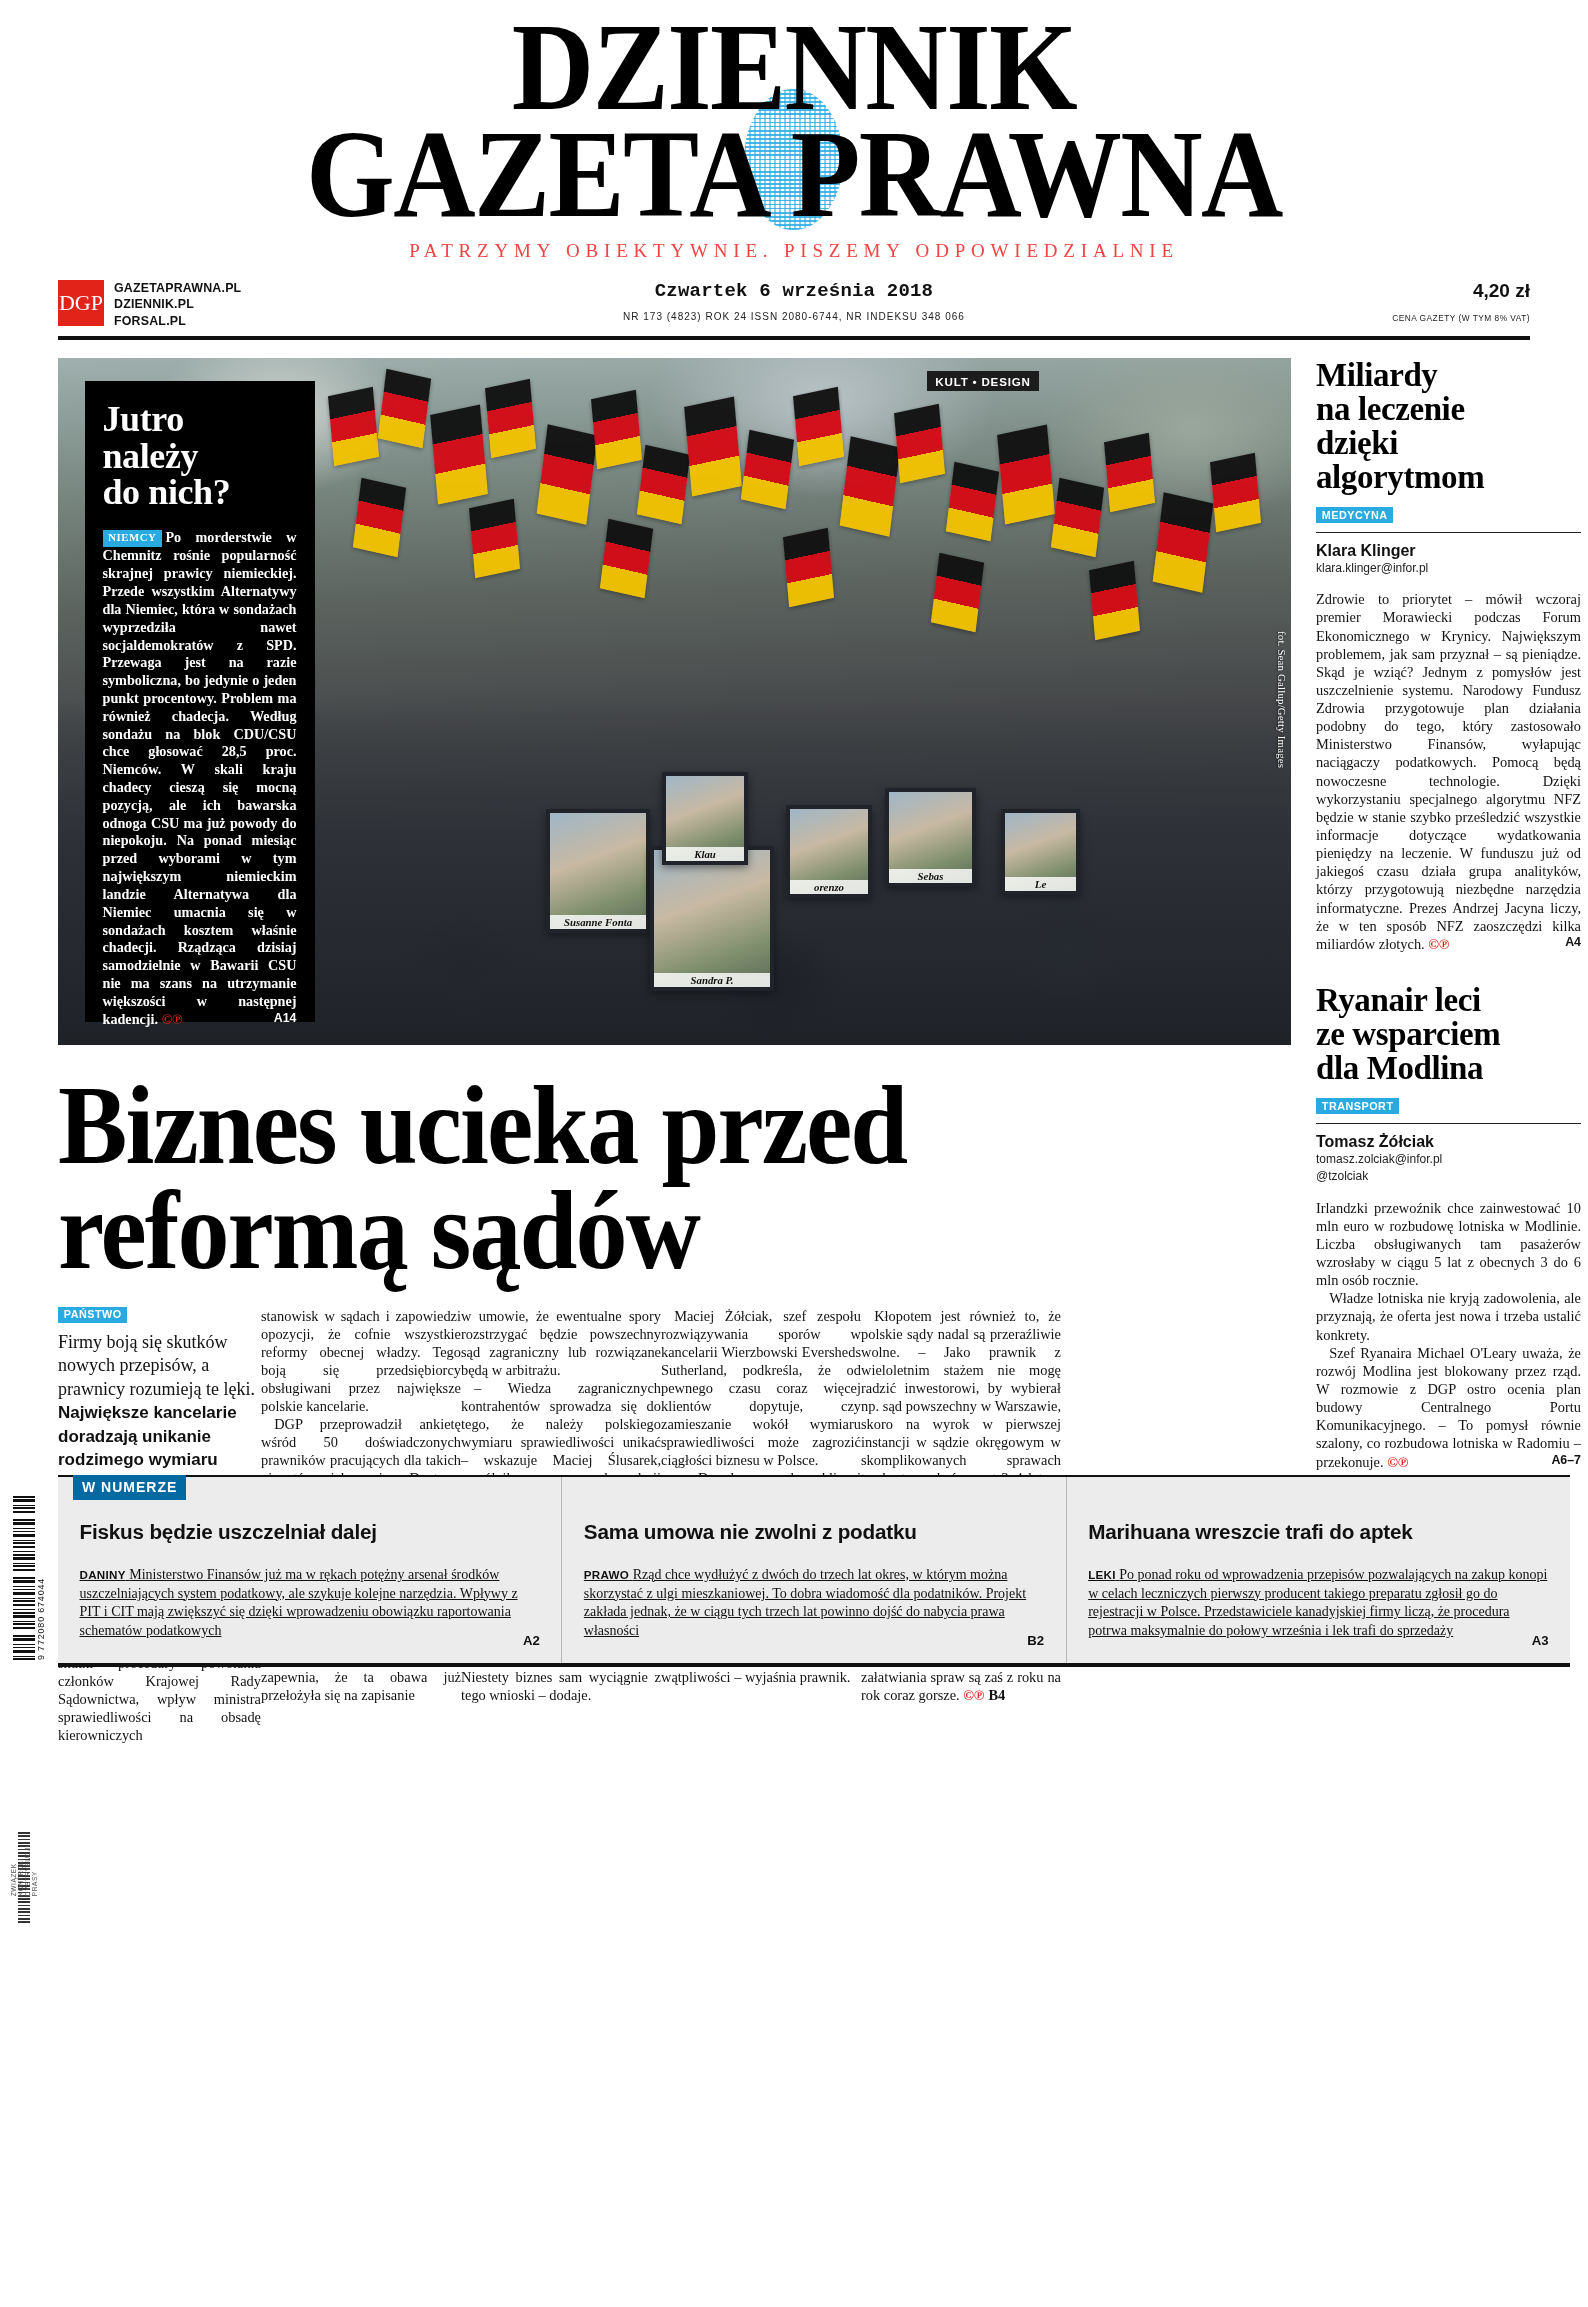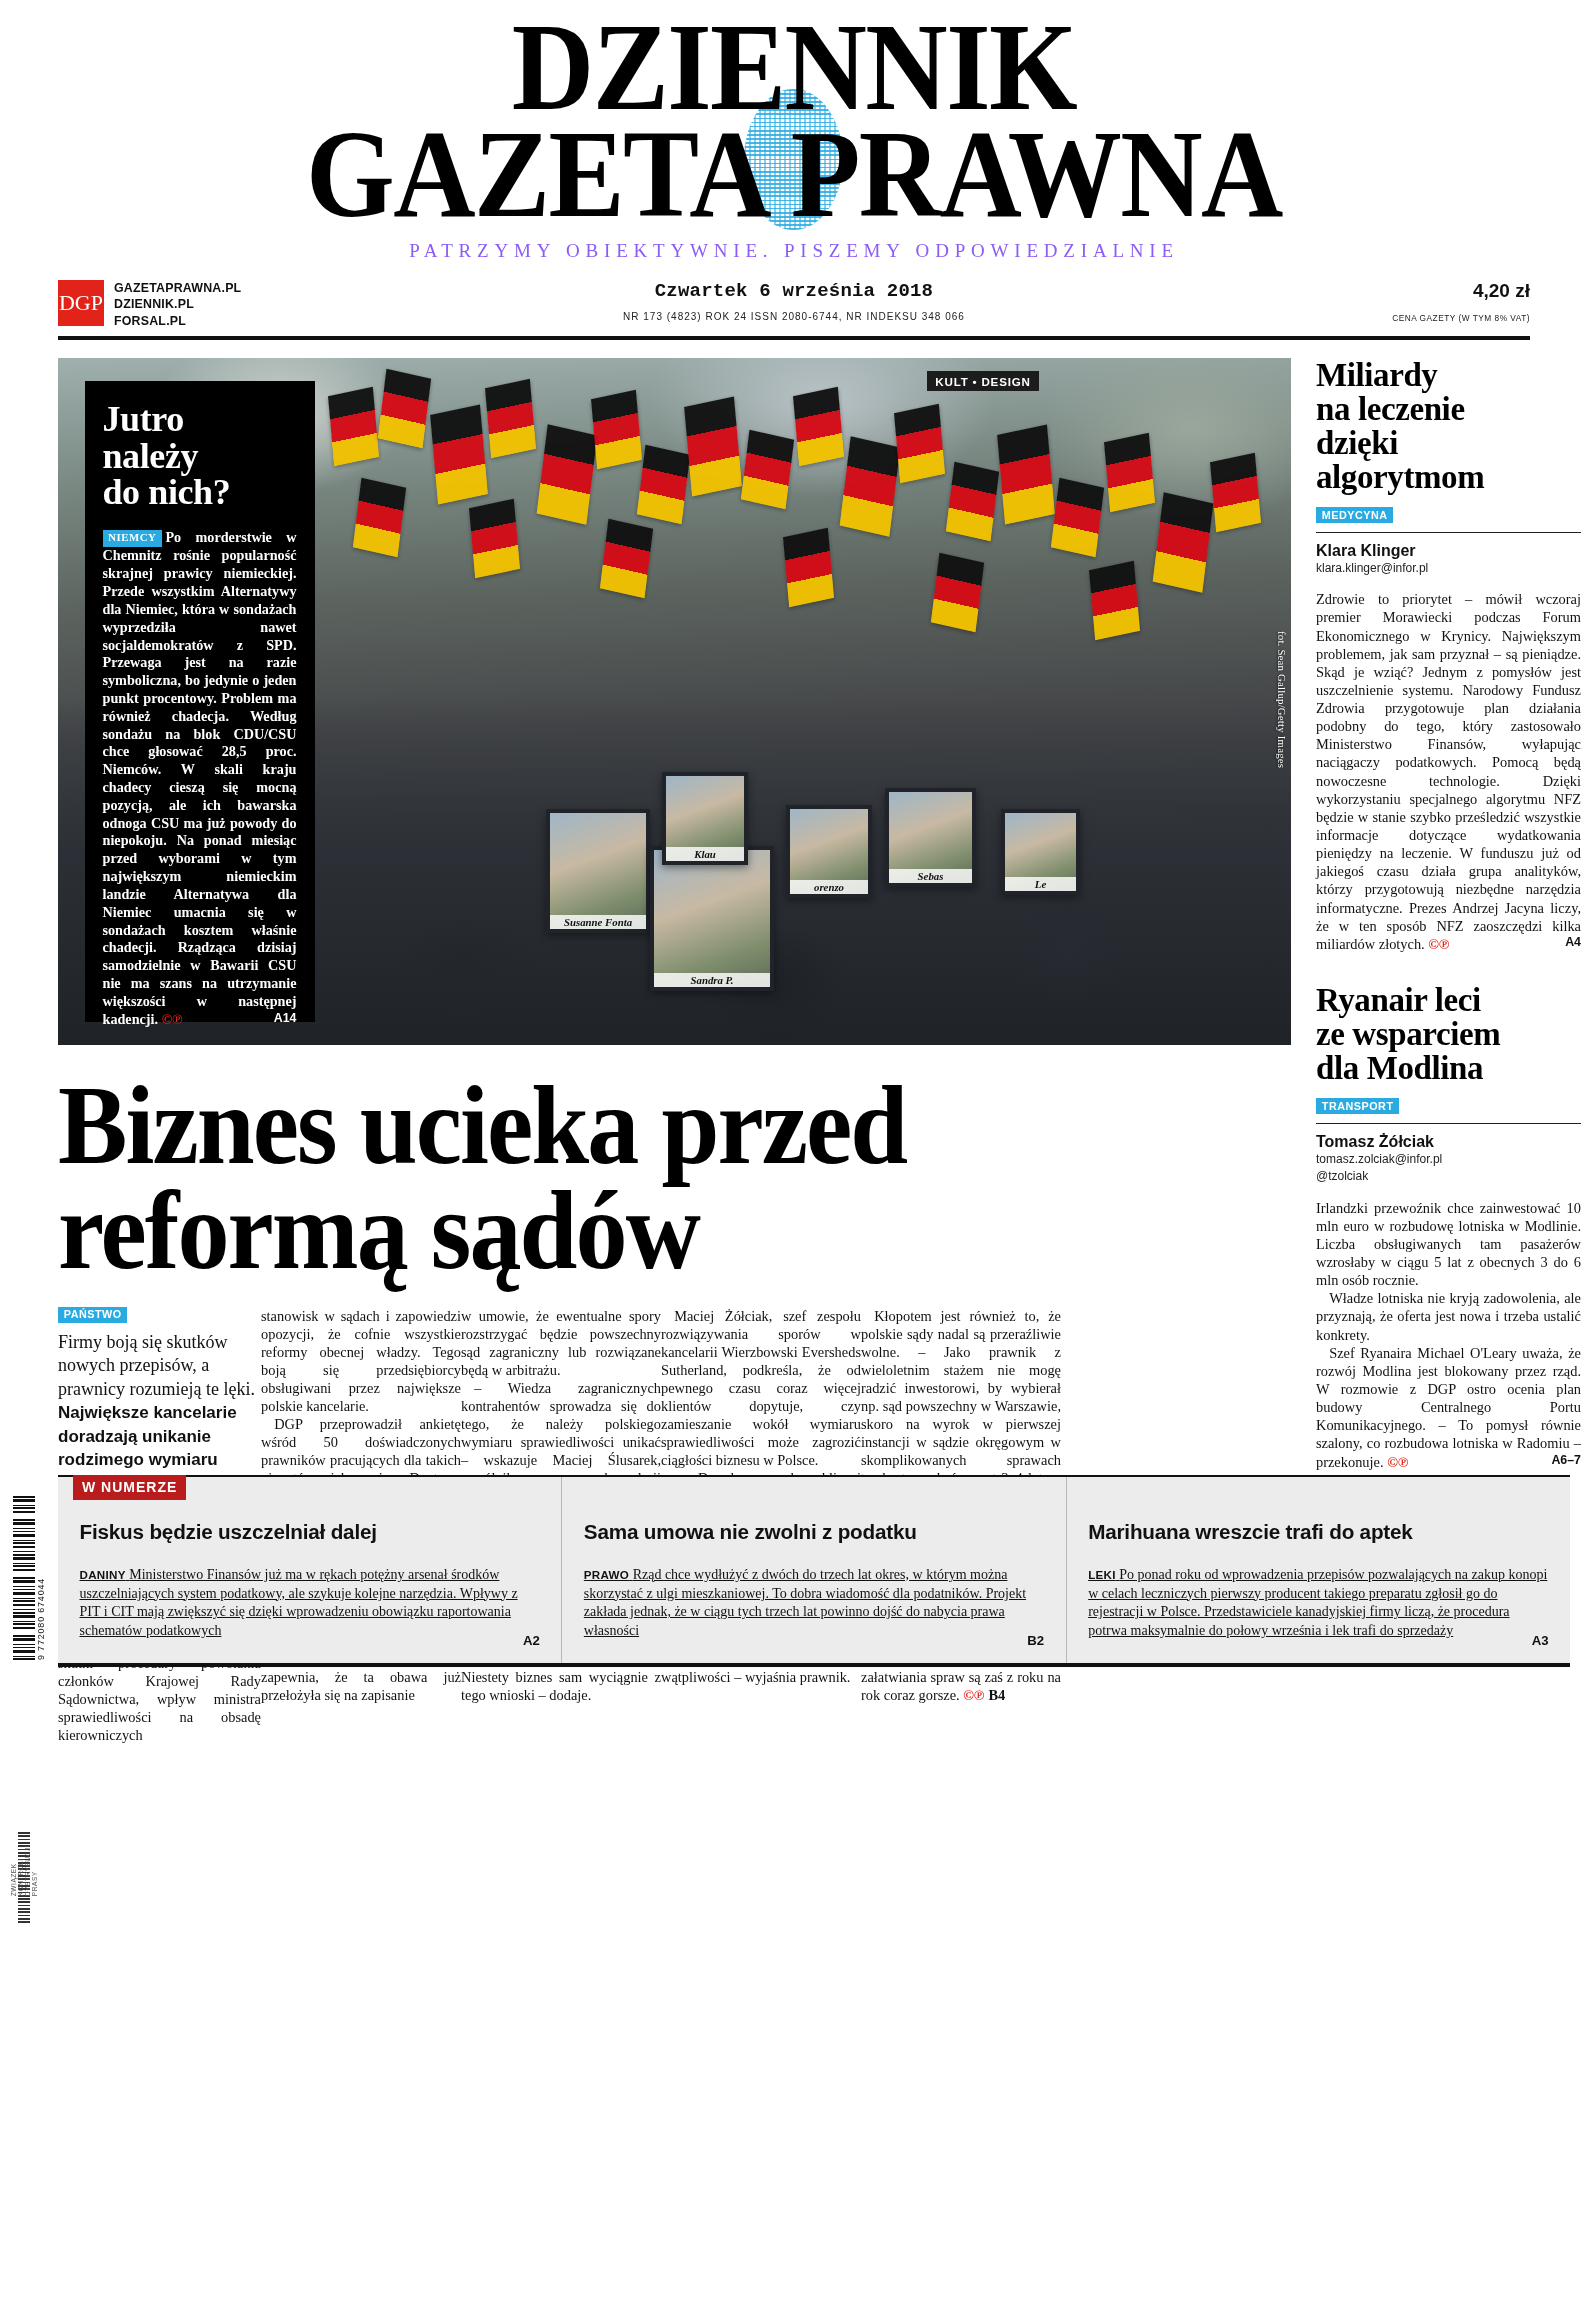--- a/index.html
+++ b/index.html
@@ -35,21 +35,21 @@
        repeating-linear-gradient(90deg, rgba(41,171,226,0.55) 0 1.7px, rgba(255,255,255,0) 1.7px 5px);
     border-radius:50% / 50%;
     mix-blend-mode:multiply;
     pointer-events:none;
   }
   .mast-slogan {
     font-family:"Liberation Serif", serif;
     font-size:19px;
     letter-spacing:5.8px;
     margin-top:11.6px;
-    color:#8b5cf6;
+    color:#ef4444;
   }
 
   
   .infobar {
     margin:18px 58px 0 58px;
     display:flex; align-items:flex-start;
     position:relative;
     padding-bottom:6.6px;
   }
   .dgp-logo {
@@ -210,21 +210,21 @@
   .wnum {
     position:absolute; left:58px; right:18px; bottom:23px;
     height:192px;
     background:#ebeceb;
     border-top:2.5px solid #111;
     border-bottom:4.1px solid #111;
     display:flex;
   }
   .wnum-label {
     position:absolute; left:15px; top:-2.5px;
-    background:#b91c1c; color:#fff; font-size:14px; font-weight:700;
+    background:#0369a1; color:#fff; font-size:14px; font-weight:700;
     letter-spacing:1px; padding:4.1px 9px 5px;
   }
   .wnum-col { flex:1 1 0; padding:43px 21.5px 11.6px 21.5px; position:relative; }
   .wnum-col + .wnum-col { border-left:0.8px solid #b6b8b6; }
   .wnum-title { font-size:20.7px; font-weight:700; letter-spacing:-0.2px; }
   .wnum-body {
     font-family:"Liberation Serif", serif;
     font-size:14px; line-height:1.33; margin-top:22px; position:relative;text-decoration:underline;
   }
   .wnum-kicker { font-family:"Liberation Sans",sans-serif; font-weight:700; font-size:11.6px; letter-spacing:0.3px; }

